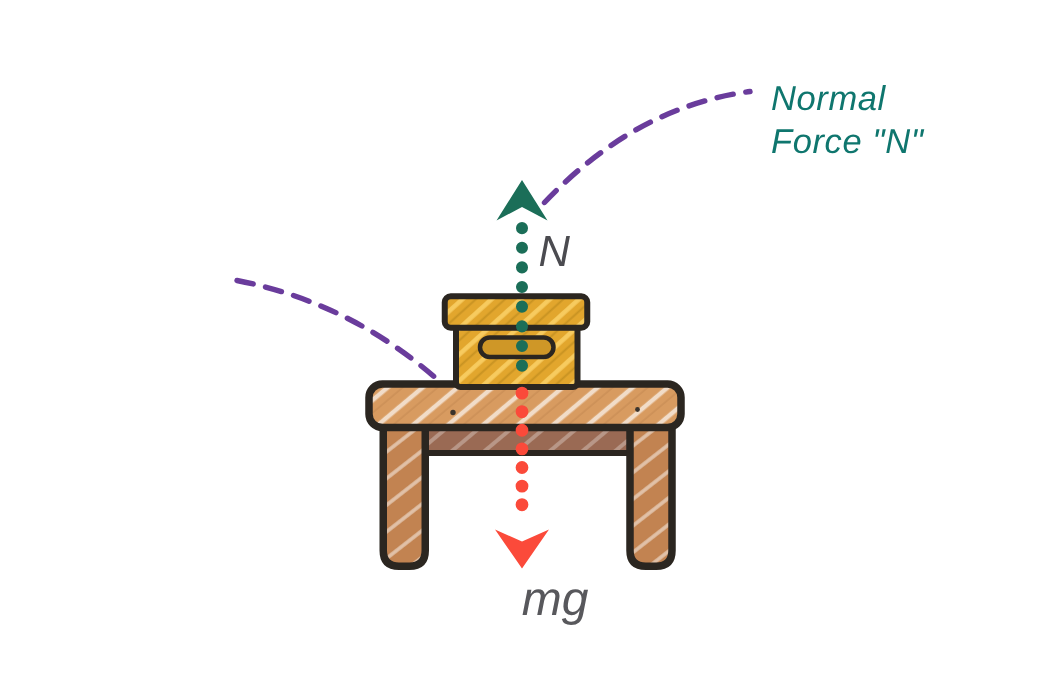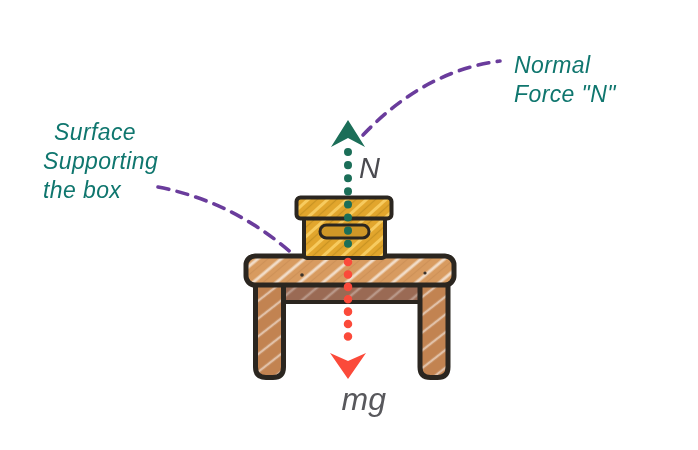--- a/index.html
+++ b/index.html
@@ -22,21 +22,21 @@
   }
   .label-surface{left:43px;top:118px;}
   .label-surface .line-1{padding-left:11px;}
   .label-normal{left:514px;top:51px;}
   .force-symbol{
     position:absolute;
     font-style:italic;
     color:#4b4b50;
   }
   .symbol-n{left:359px;top:152px;font-size:29px;}
-  .symbol-mg{left:318px;top:381px;width:68px;text-align:right;font-size:32px;color:#58585c;}
+  .symbol-mg{left:336px;top:381px;width:68px;text-align:center;font-size:32px;color:#58585c;}
 </style>
 </head>
 <body>
 
 <div class="stage">
 
   <svg width="698" height="450" viewBox="0 0 698 450" aria-hidden="true">
     <defs>
       <pattern id="hx-gold" patternUnits="userSpaceOnUse" width="13" height="13" patternTransform="rotate(-42)">
         <rect width="13" height="13" fill="#e2a62d"></rect>
@@ -80,25 +80,20 @@
 
     <g>
       <line x1="348" y1="152" x2="348" y2="252" stroke="#1b6e58" stroke-width="8" stroke-linecap="round" stroke-dasharray="0.1 13"></line>
       <path d="M348 120 L365 147 L348 138 L331 147 Z" fill="#1b6e58"></path>
     </g>
 
     <path d="M158 187 Q235 202 295 256" fill="none" stroke="#6a3c9c" stroke-width="3.6" stroke-linecap="round" stroke-dasharray="11 8.5"></path>
     <path d="M363 135 Q424 71 500 61" fill="none" stroke="#6a3c9c" stroke-width="3.6" stroke-linecap="round" stroke-dasharray="11 8.5"></path>
   </svg>
 
-  <div class="callout-label label-surface">
-    <div class="line-1">Surface</div>
-    <div>Supporting</div>
-    <div>the box</div>
-  </div>
 
   <div class="callout-label label-normal">
     <div>Normal</div>
     <div>Force "N"</div>
   </div>
 
   <div class="force-symbol symbol-n">N</div>
   <div class="force-symbol symbol-mg">mg</div>
 
 </div>

